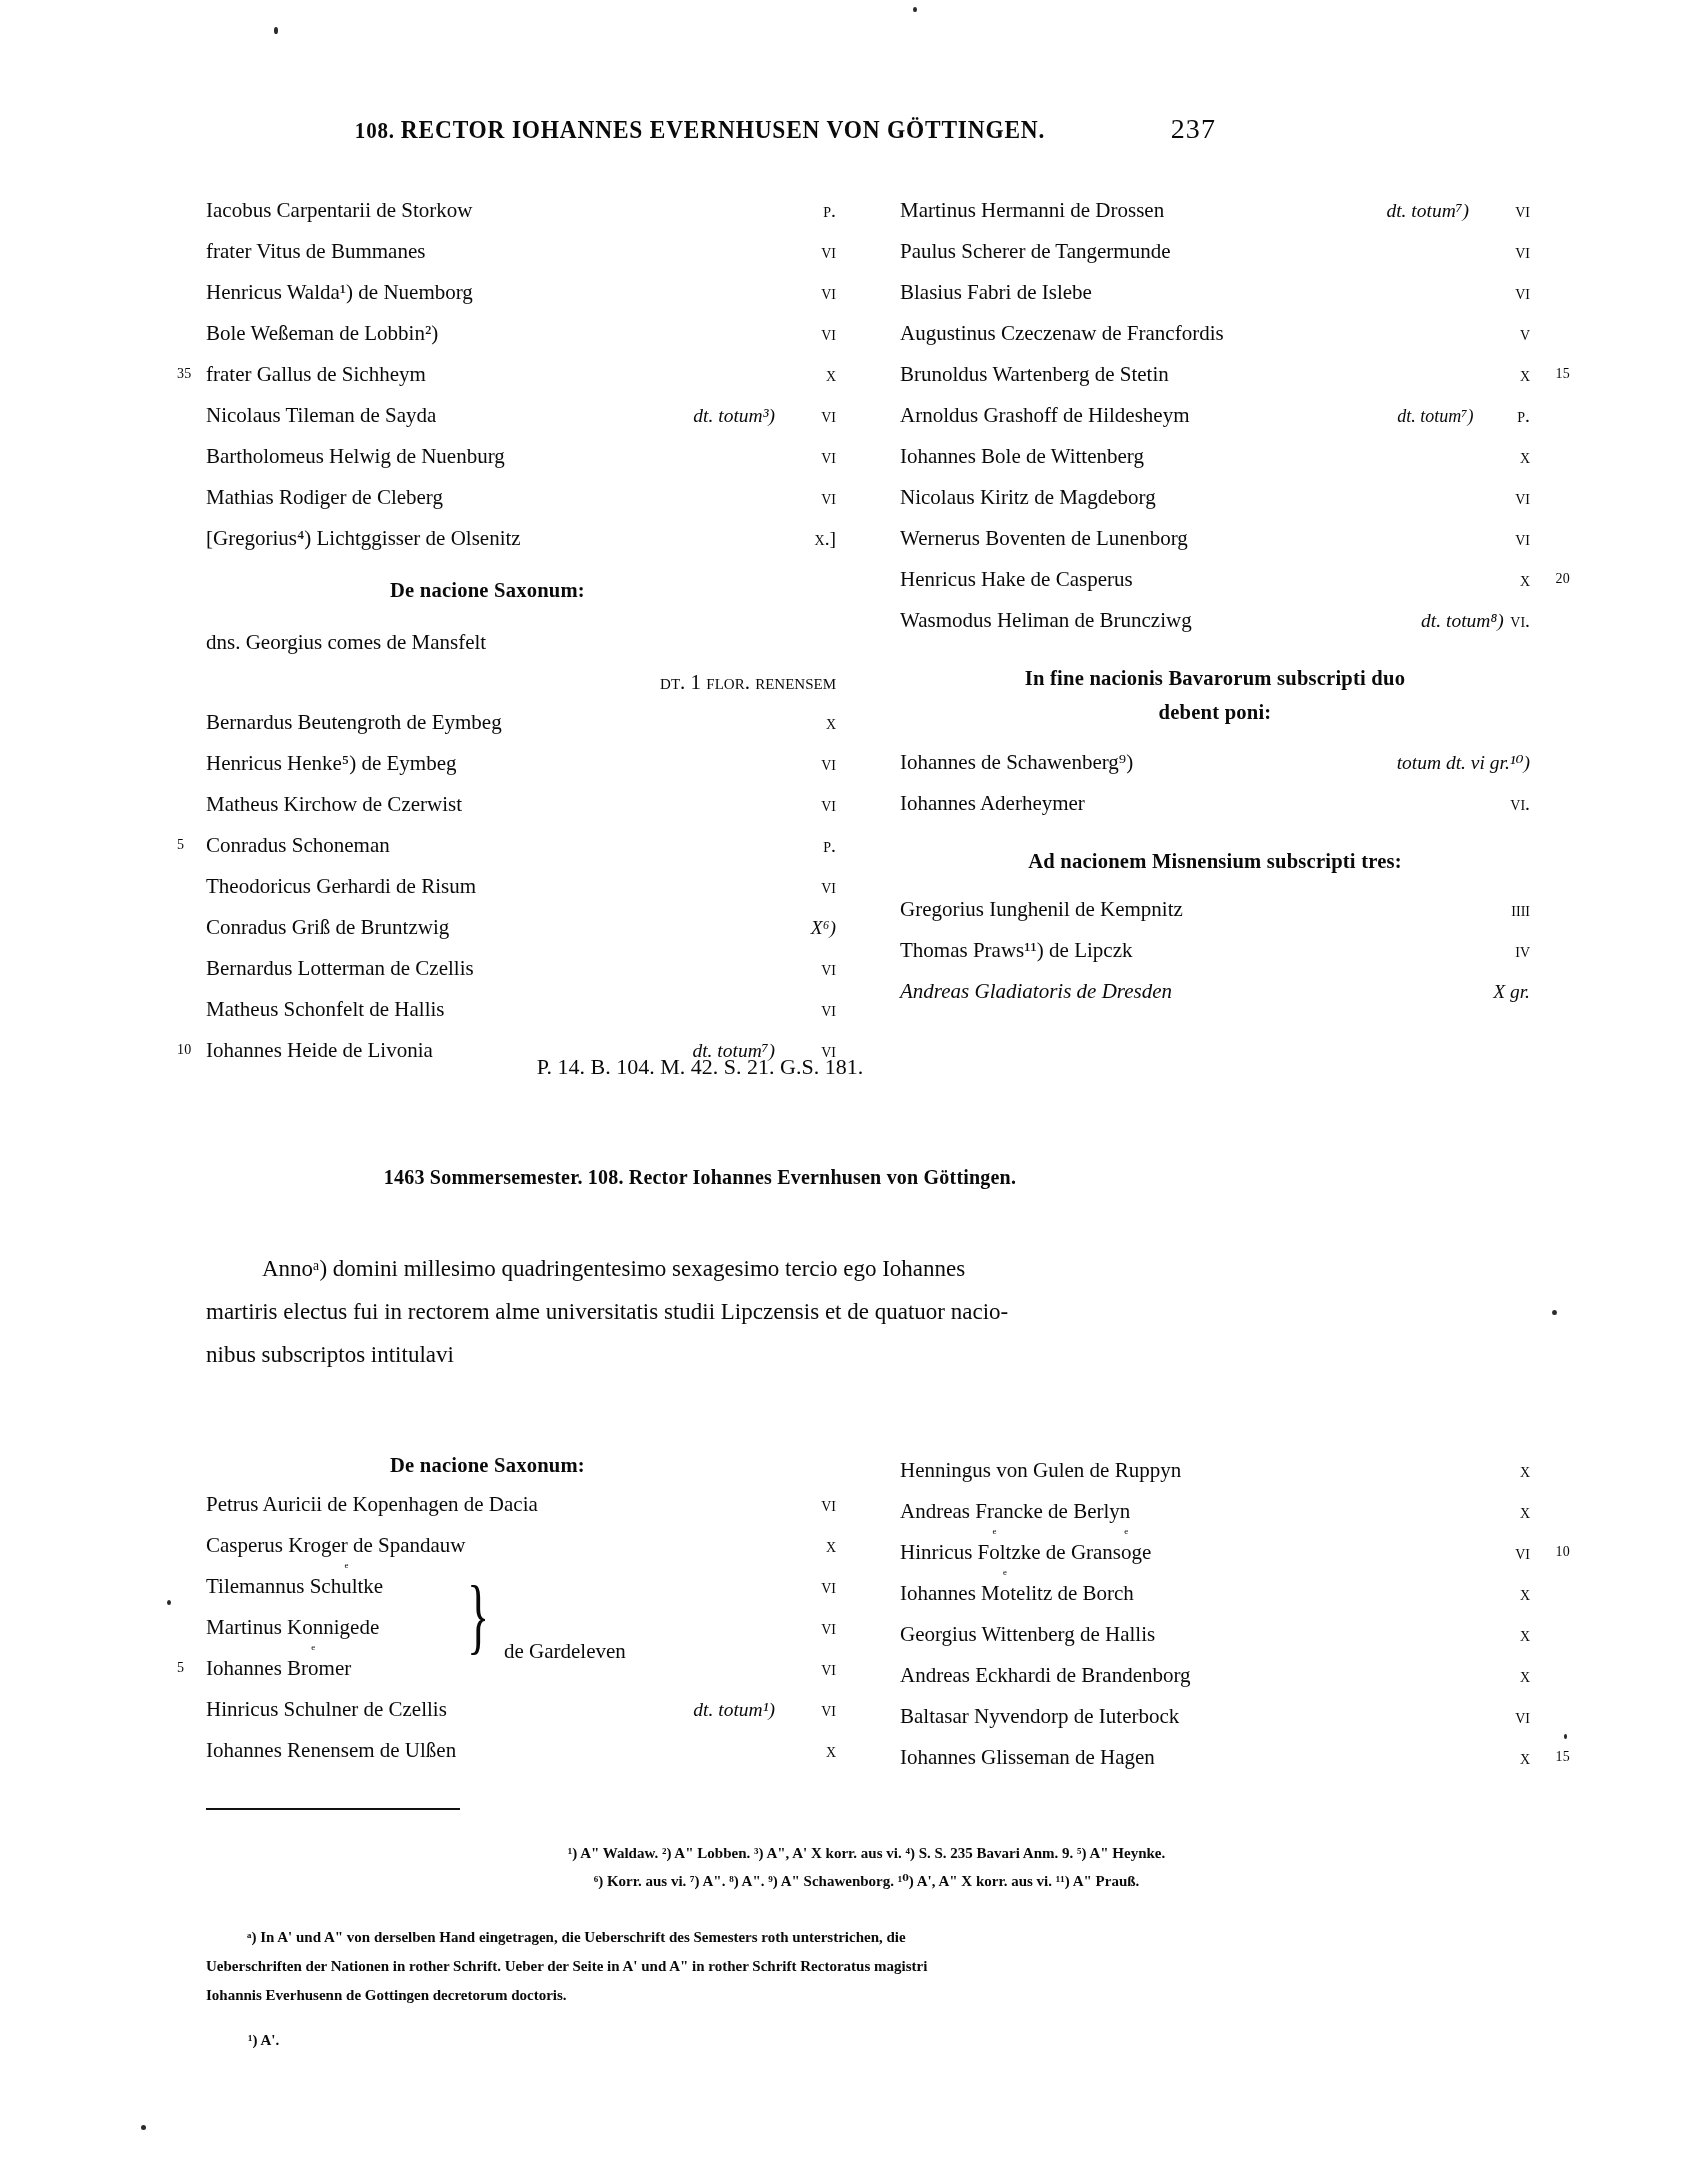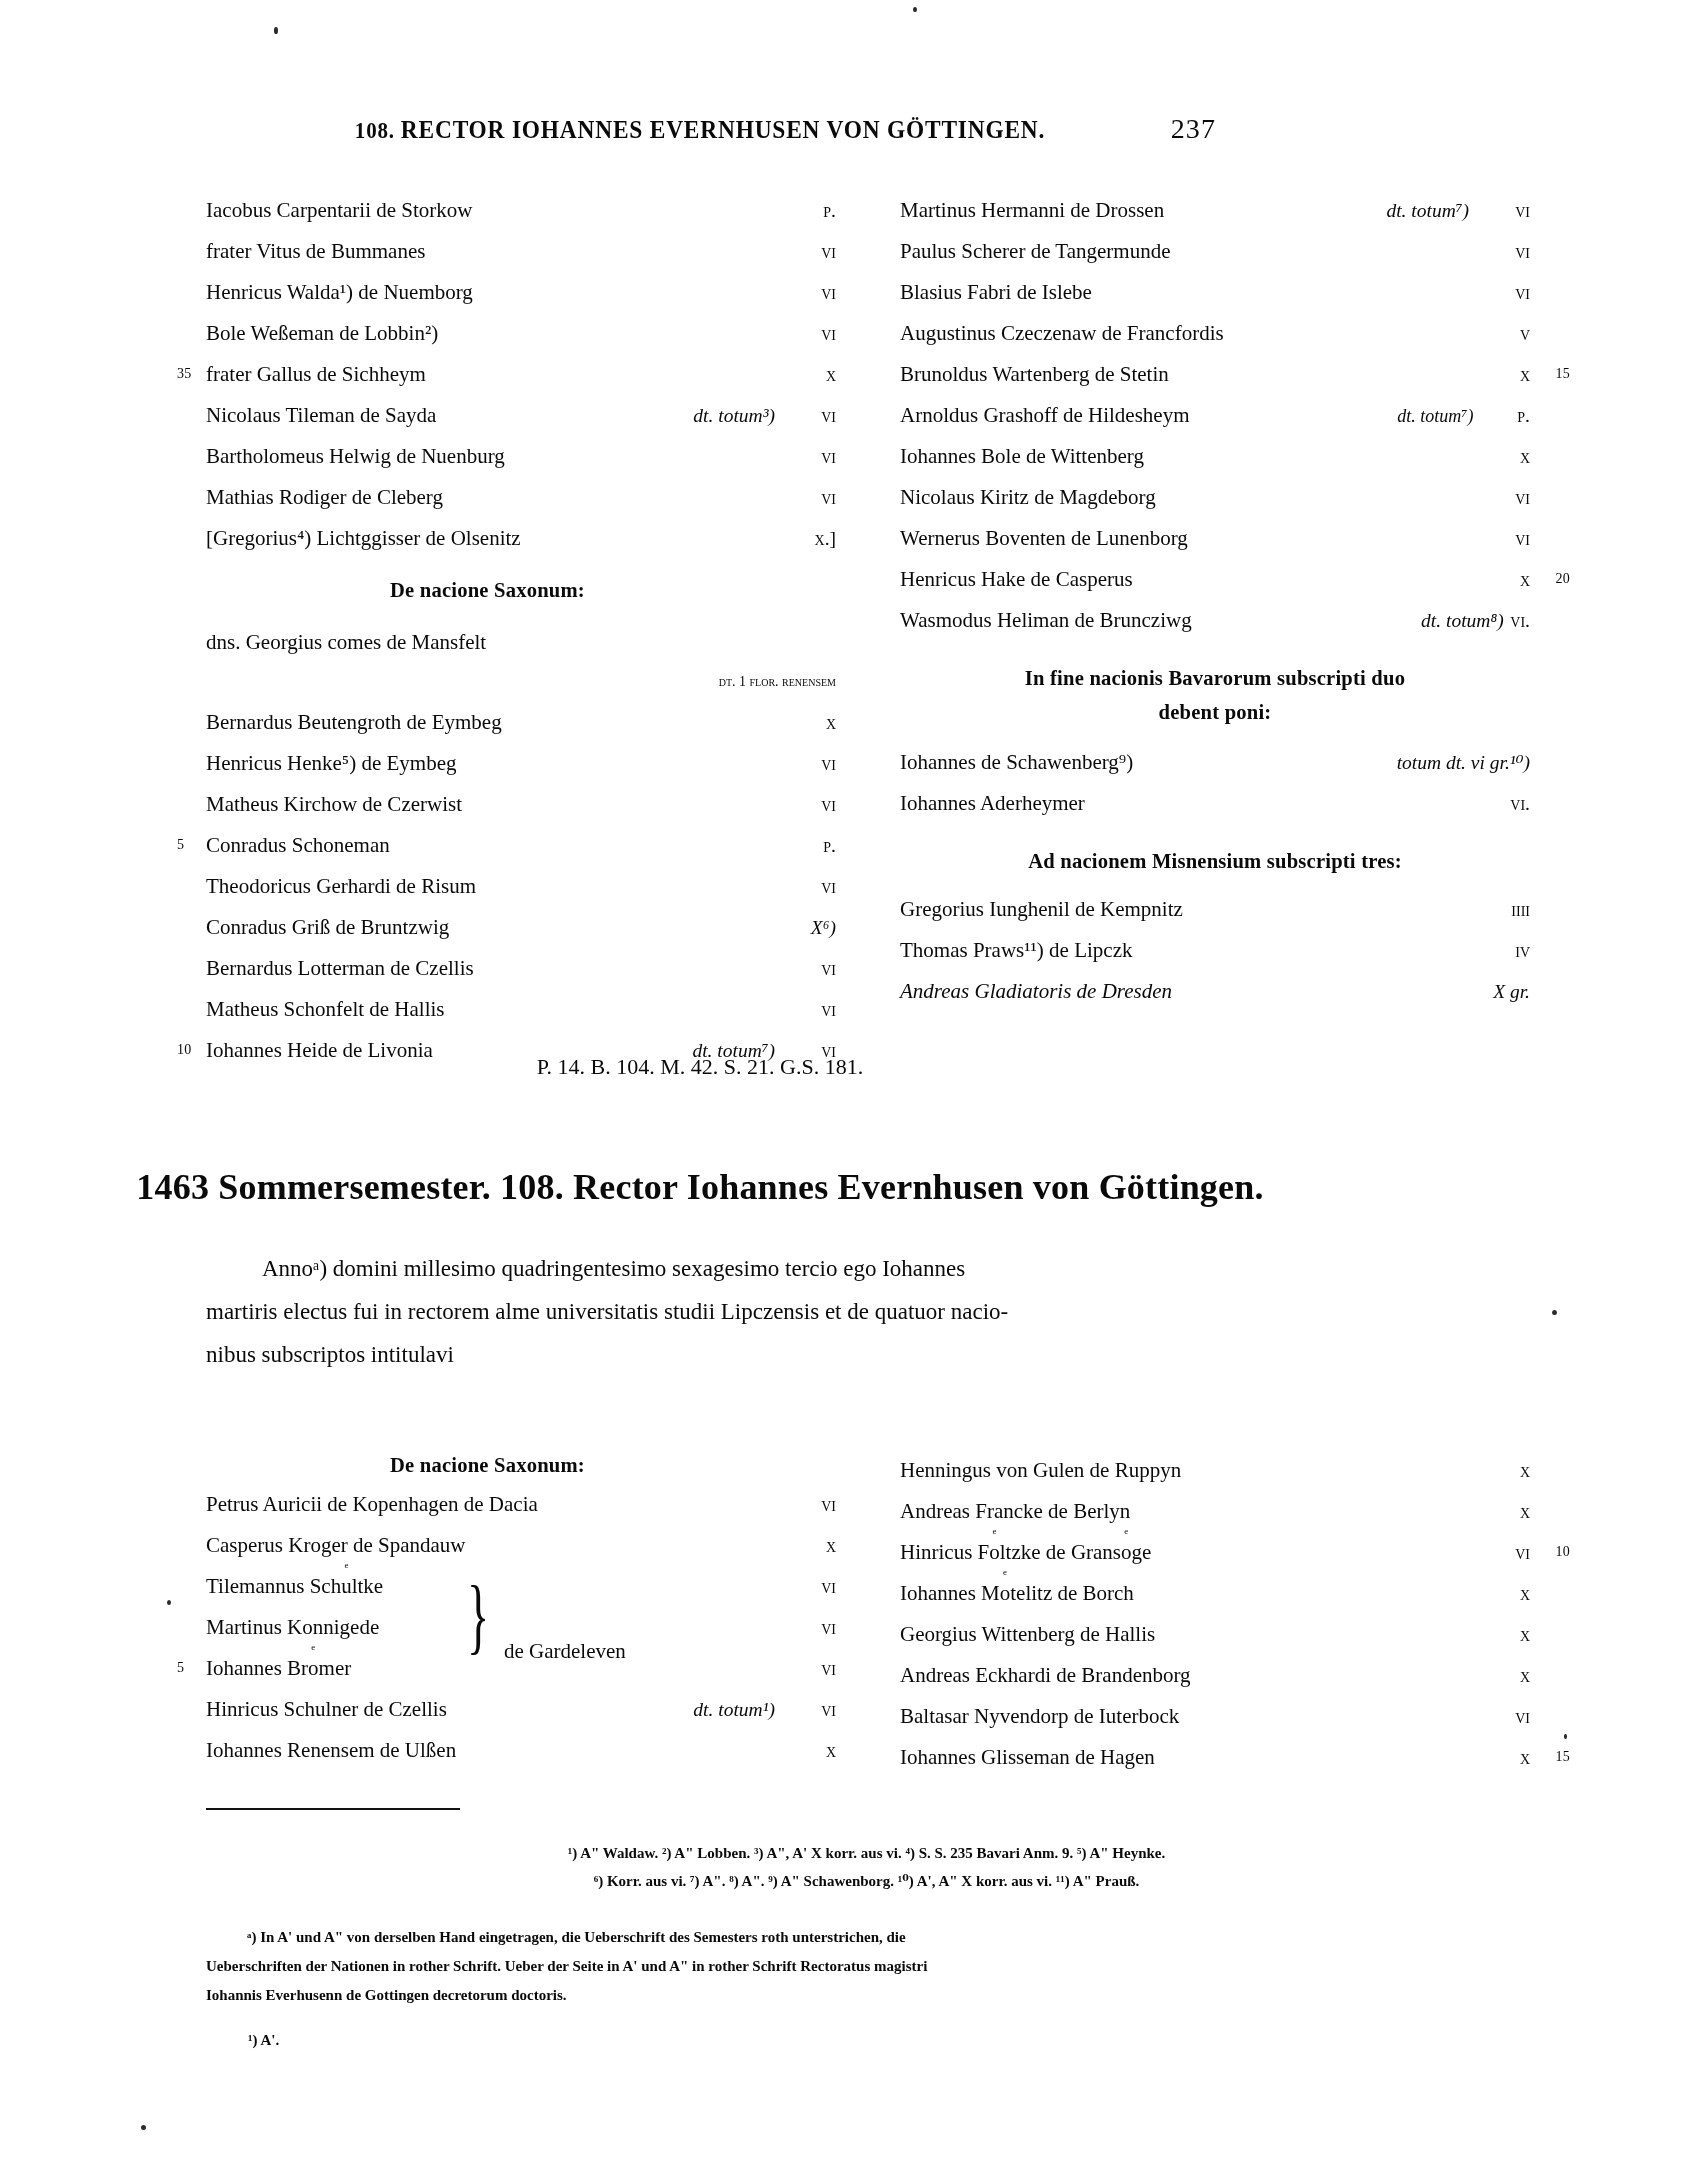--- a/index.html
+++ b/index.html
@@ -116,21 +116,21 @@
     line-height: 1;
     transform: scaleX(0.55);
     transform-origin: left center;
   }
 
   
   .mainhead {
     position: absolute;
     left: 0; right: 0;
     text-align: center;
-    font-size: 36px;
+    font-size: 20px;
     font-weight: bold;
     letter-spacing: 0.2px;
   }
 
   
   .bodypar {
     position: absolute;
     font-size: 23px;
     line-height: 43px;
     text-align: justify;
@@ -236,21 +236,21 @@
       <span class="amount wide">x.]</span>
     </div>
 
     <div class="secthead left-ind" style="margin-top:13.4px;">De nacione Saxonum:</div>
 
     <div class="entry" style="margin-top:12.3px;">
       <span class="ename">dns. Georgius comes de Mansfelt</span>
     </div>
     <div class="entry">
       <span class="spacer"></span>
-      <span class="amount" style="font-size:14px;">dt. 1 flor. Renensem</span>
+      <span class="amount" style="font-size:21px;">dt. 1 flor. Renensem</span>
     </div>
 
     <div class="entry">
       <span class="lineno left"></span>
       <span class="ename">Bernardus Beutengroth de Eymbeg</span>
       <span class="spacer"></span>
       <span class="amount wide">x</span>
     </div>
     <div class="entry">
       <span class="lineno left"></span>

